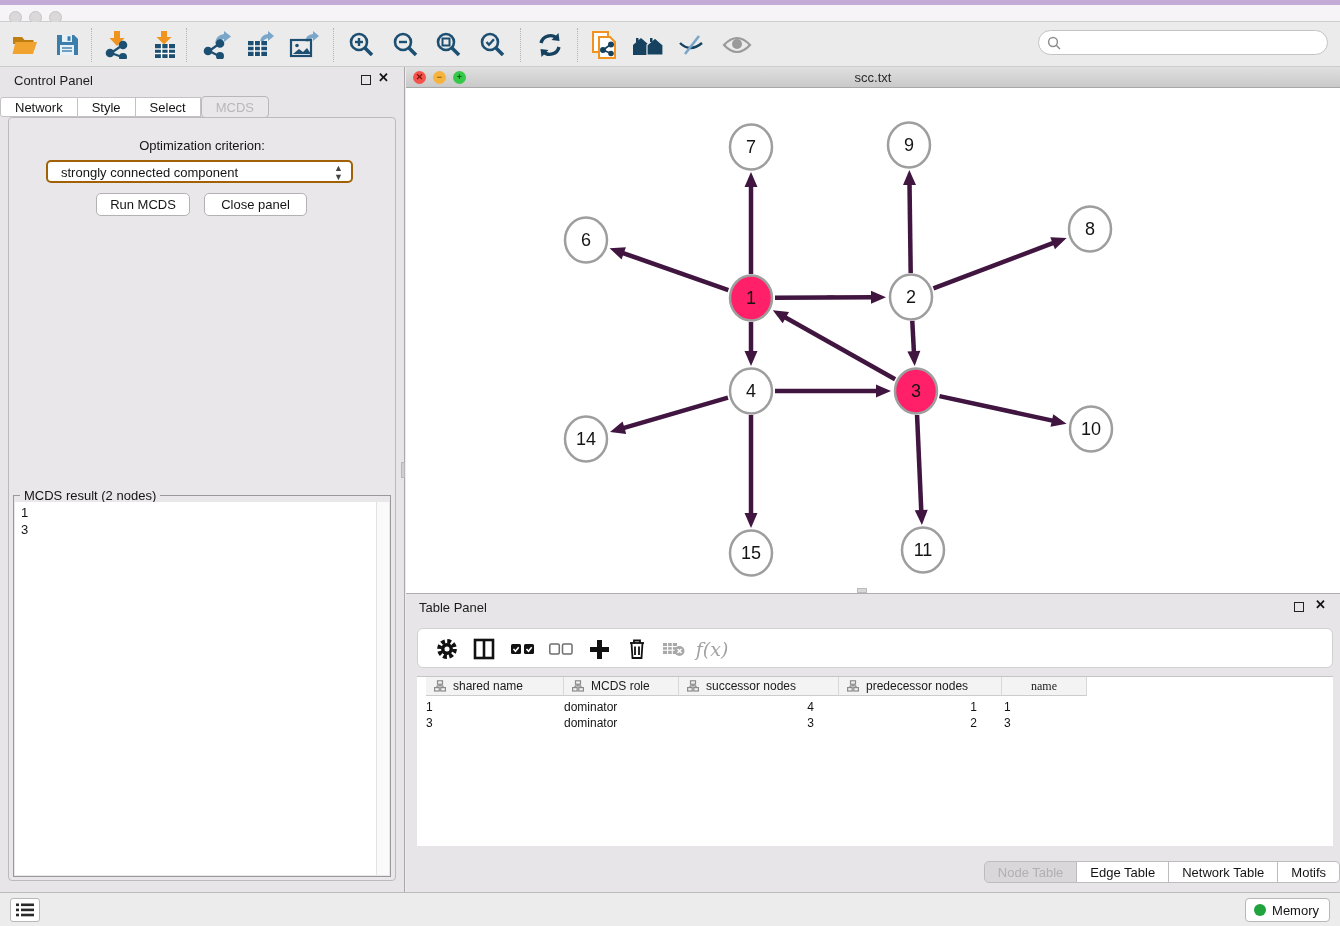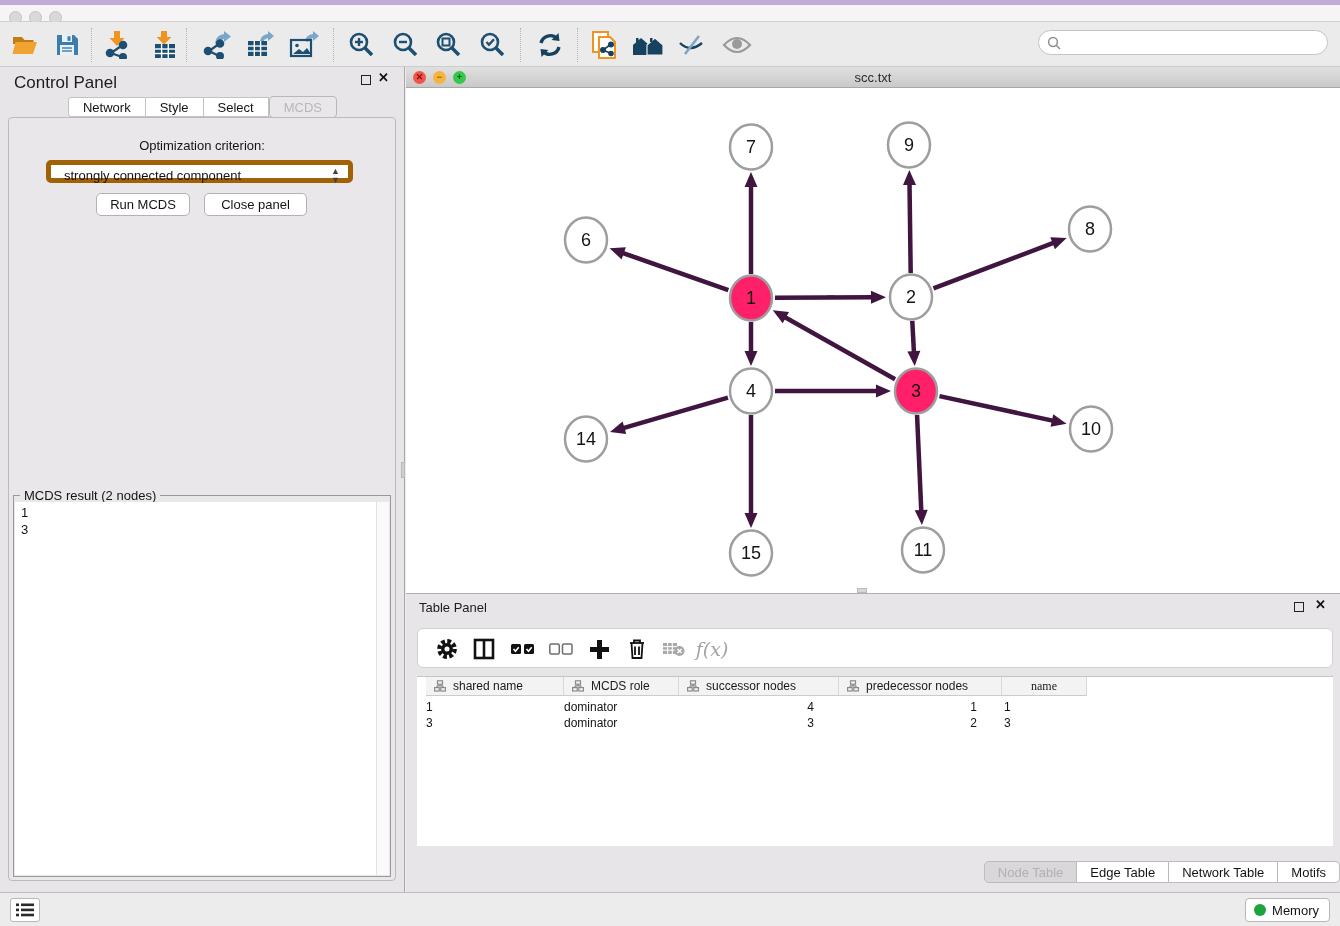--- a/index.html
+++ b/index.html
@@ -24,36 +24,36 @@
             border-left:1px dotted #b4b4b4; }
   #toolbar-search { position:absolute; right:12px; top:8px; width:290px; height:25px;
                     background:#ffffff; border:1px solid #c5c3c5; border-radius:13px; }
   #toolbar-search input { position:absolute; left:28px; top:2px; width:250px; height:19px;
                     border:none; outline:none; font-size:12px; background:transparent; }
   #toolbar-search svg { position:absolute; left:8px; top:5px; }
 
   
   #control-panel { position:absolute; left:0; top:67px; width:405px; height:825px;
                    background:#e7e5e7; border-right:1px solid #aaa8aa; }
-  #cp-header { position:absolute; left:14px; top:6px; font-size:17px; color:#1c1c1c; }
+  #cp-header { position:absolute; left:14px; top:6px; font-size:13px; color:#1c1c1c; }
   .panel-float { position:absolute; top:8px; width:10px; height:10px; border:1.5px solid #222; }
   .panel-close { position:absolute; top:3px; font-size:13px; font-weight:bold; color:#111; }
-  #cp-tabs { position:absolute; left:0; top:30px; width:405px; height:15px; text-align:center; }
+  #cp-tabs { position:absolute; left:0; top:30px; width:405px; height:15px; }
   .cp-tab { display:inline-block; height:20px; line-height:19px; padding:0 14px;
             background:#ffffff; border:1px solid #c3c1c3; border-left:none; font-size:13px;
             color:#141414; vertical-align:top; }
   .cp-tab.first { border-left:1px solid #c3c1c3; border-radius:3px 0 0 3px; }
   .cp-tab.active { background:#e9e7e9; color:#b9b7b9; border:1px solid #b9b7b9;
                    border-radius:4px; height:22px; margin-top:-1px; line-height:21px; }
   #cp-content { position:absolute; left:8px; top:50px; width:388px; height:764px;
                 background:#e9e7e9; border:1px solid #bcbabc; border-radius:4px; }
   #opt-label { position:absolute; left:0; width:100%; top:20px; text-align:center;
                font-size:13px; color:#141414; }
   #opt-select { position:absolute; left:37px; top:42px; width:307px; height:23px;
-                background:#ffffff; border:5px solid #a16207; border-radius:5px;
+                background:#ffffff; border:2px solid #a16207; border-radius:5px;
                 font-size:13px; color:#141414; line-height:21px; padding-left:13px; }
   #opt-select .stepper { position:absolute; right:8px; top:2px; font-size:9px; color:#444;
                 line-height:9px; text-align:center; }
   .cp-btn { position:absolute; top:75px; height:23px; background:#ffffff;
             border:1px solid #b3b1b3; border-radius:5px; font-size:13px; color:#141414;
             text-align:center; line-height:21px; }
   #run-btn { left:87px; width:94px; }
   #close-btn { left:195px; width:103px; }
   #result-group { position:absolute; left:4px; top:377px; width:378px; height:382px;
                   border:1px solid #9a989a; }

